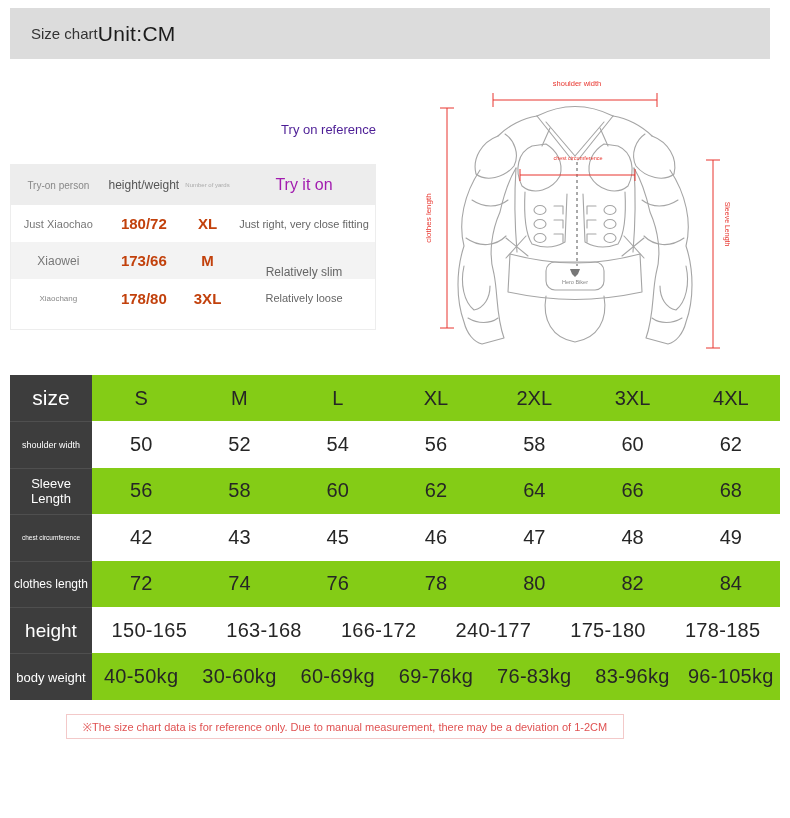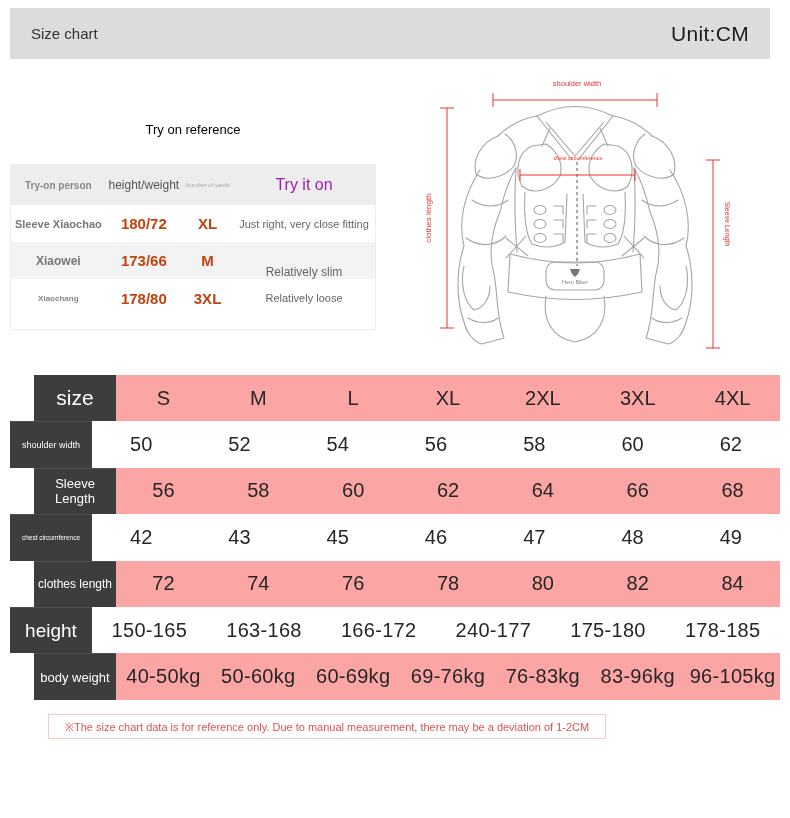--- a/index.html
+++ b/index.html
@@ -2,59 +2,59 @@
 <html><head>
 <meta charset="utf-8">
 <style>
   html,body { margin:0; padding:0; background:#fff; }
   .page { position:relative; width:790px; height:818px; background:#fff;
           font-family:"Liberation Sans", sans-serif; overflow:hidden; }
 
   
   .topbar { position:absolute; left:10px; top:8px; width:760px; height:51px;
             background:#dcdcdc; display:flex; align-items:center;
-            justify-content:space-between; padding:0 21px; box-sizing:border-box; }
+            padding:0 21px; box-sizing:border-box; }
   .topbar-title { font-size:15px; color:#333; }
   .topbar-unit  { font-size:21px; color:#1c1c1c; font-weight:500; letter-spacing:.3px; }
 
   
   .tryon-title { position:absolute; left:10px; top:122px; width:366px;
-                 text-align:center; font-size:13px; color:#000000; }
+                 text-align:right; font-size:13px; color:#4c1d95; }
   .tryon { position:absolute; left:10px; top:164px; width:366px; height:166px;
            border:1px solid #ededed; box-sizing:border-box; background:#fff; }
   .tr-row { display:flex; align-items:center; }
   .tr-head { height:40px; background:#ededed; }
   .tr-r1 { height:37px; } .tr-r2 { height:37px; background:#f3f3f3; } .tr-r3 { height:38px; }
   .tc { text-align:center; box-sizing:border-box; }
-  .c1{width:26%;font-weight:bold;} .c2{width:21%;} .c3{width:14%;} .c4{width:39%;}
+  .c1{width:26%;} .c2{width:21%;} .c3{width:14%;} .c4{width:39%;}
   .g10{font-size:10px;color:#888;} .g12{font-size:12px;color:#555;}
   .g6{font-size:6px;color:#aaa;} .h16{font-size:16px;color:#a21caf;}
   .p11{font-size:11px;color:#777;} .p12{font-size:12px;color:#777;} .p8{font-size:8px;color:#888;}
   .v17{font-size:15px;color:#c2410c;font-weight:700;}
   .fit11{font-size:11px;color:#666;} .fit12{font-size:12px;color:#666;margin-top:22px;}
 
   
   .diagram { position:absolute; left:420px; top:70px; width:360px; height:292px; }
 
   
   .sizetable { position:absolute; left:10px; top:375px; width:770px; height:325px; }
   .strow { display:flex; height:46.4px; }
-  .strow.gray { background:#fca5a5;margin-left:24px; }
+  .strow.gray { background:#84cc16; }
   .stlabel { width:82px; background:#3d3d3d; color:#fff; display:flex;
              align-items:center; justify-content:center; text-align:center;
              border-top:1px solid #4f4f4f; box-sizing:border-box; }
   .strow:first-child .stlabel { border-top:none; }
   .stcell { flex:1; display:flex; align-items:center; justify-content:center; color:#262626; }
   .L22{font-size:21px;} .L19{font-size:19px;} .L13{font-size:13px;}
   .L12{font-size:12px;} .L9{font-size:9px;} .L7{font-size:6.5px;}
   .d20{font-size:20px;font-weight:500;} .d18{font-size:20px;font-weight:500;letter-spacing:.3px;}
 
   
   .note-wrap { position:absolute; left:0; top:714px; width:654px;
-               display:flex; justify-content:center; }
+               display:flex; justify-content:center;padding-left:18px; }
   .note { border:1px solid #f3c9c9; color:#e05252; font-size:11px;
           padding:4px 16px; background:#fff; }
 </style>
 </head>
 <body>
 
 <div class="page">
 
   <div class="topbar">
     <span class="topbar-title">Size chart</span>
@@ -64,21 +64,21 @@
   <div class="tryon-title">Try on reference</div>
 
   <div class="tryon">
     <div class="tr-row tr-head">
       <div class="tc c1 g10">Try-on person</div>
       <div class="tc c2 g12">height/weight</div>
       <div class="tc c3 g6">Number of yards</div>
       <div class="tc c4 h16">Try it on</div>
     </div>
     <div class="tr-row tr-r1">
-      <div class="tc c1 p11">Sleeve Xiaochao</div>
+      <div class="tc c1 p11">Just Xiaochao</div>
       <div class="tc c2 v17">180/72</div>
       <div class="tc c3 v17">XL</div>
       <div class="tc c4 fit11">Just right, very close fitting</div>
     </div>
     <div class="tr-row tr-r2">
       <div class="tc c1 p12">Xiaowei</div>
       <div class="tc c2 v17">173/66</div>
       <div class="tc c3 v17">M</div>
       <div class="tc c4 fit12">Relatively slim</div>
     </div>
@@ -229,21 +229,21 @@
       <div class="stcell d18">150-165</div>
       <div class="stcell d18">163-168</div>
       <div class="stcell d18">166-172</div>
       <div class="stcell d18">240-177</div>
       <div class="stcell d18">175-180</div>
       <div class="stcell d18">178-185</div>
     </div>
     <div class="strow gray">
       <div class="stlabel L13">body weight</div>
       <div class="stcell d18">40-50kg</div>
-      <div class="stcell d18">50-60kg</div>
+      <div class="stcell d18">30-60kg</div>
       <div class="stcell d18">60-69kg</div>
       <div class="stcell d18">69-76kg</div>
       <div class="stcell d18">76-83kg</div>
       <div class="stcell d18">83-96kg</div>
       <div class="stcell d18">96-105kg</div>
     </div>
   </div>
 
   <div class="note-wrap">
     <div class="note">※The size chart data is for reference only. Due to manual measurement, there may be a deviation of 1-2CM</div>

